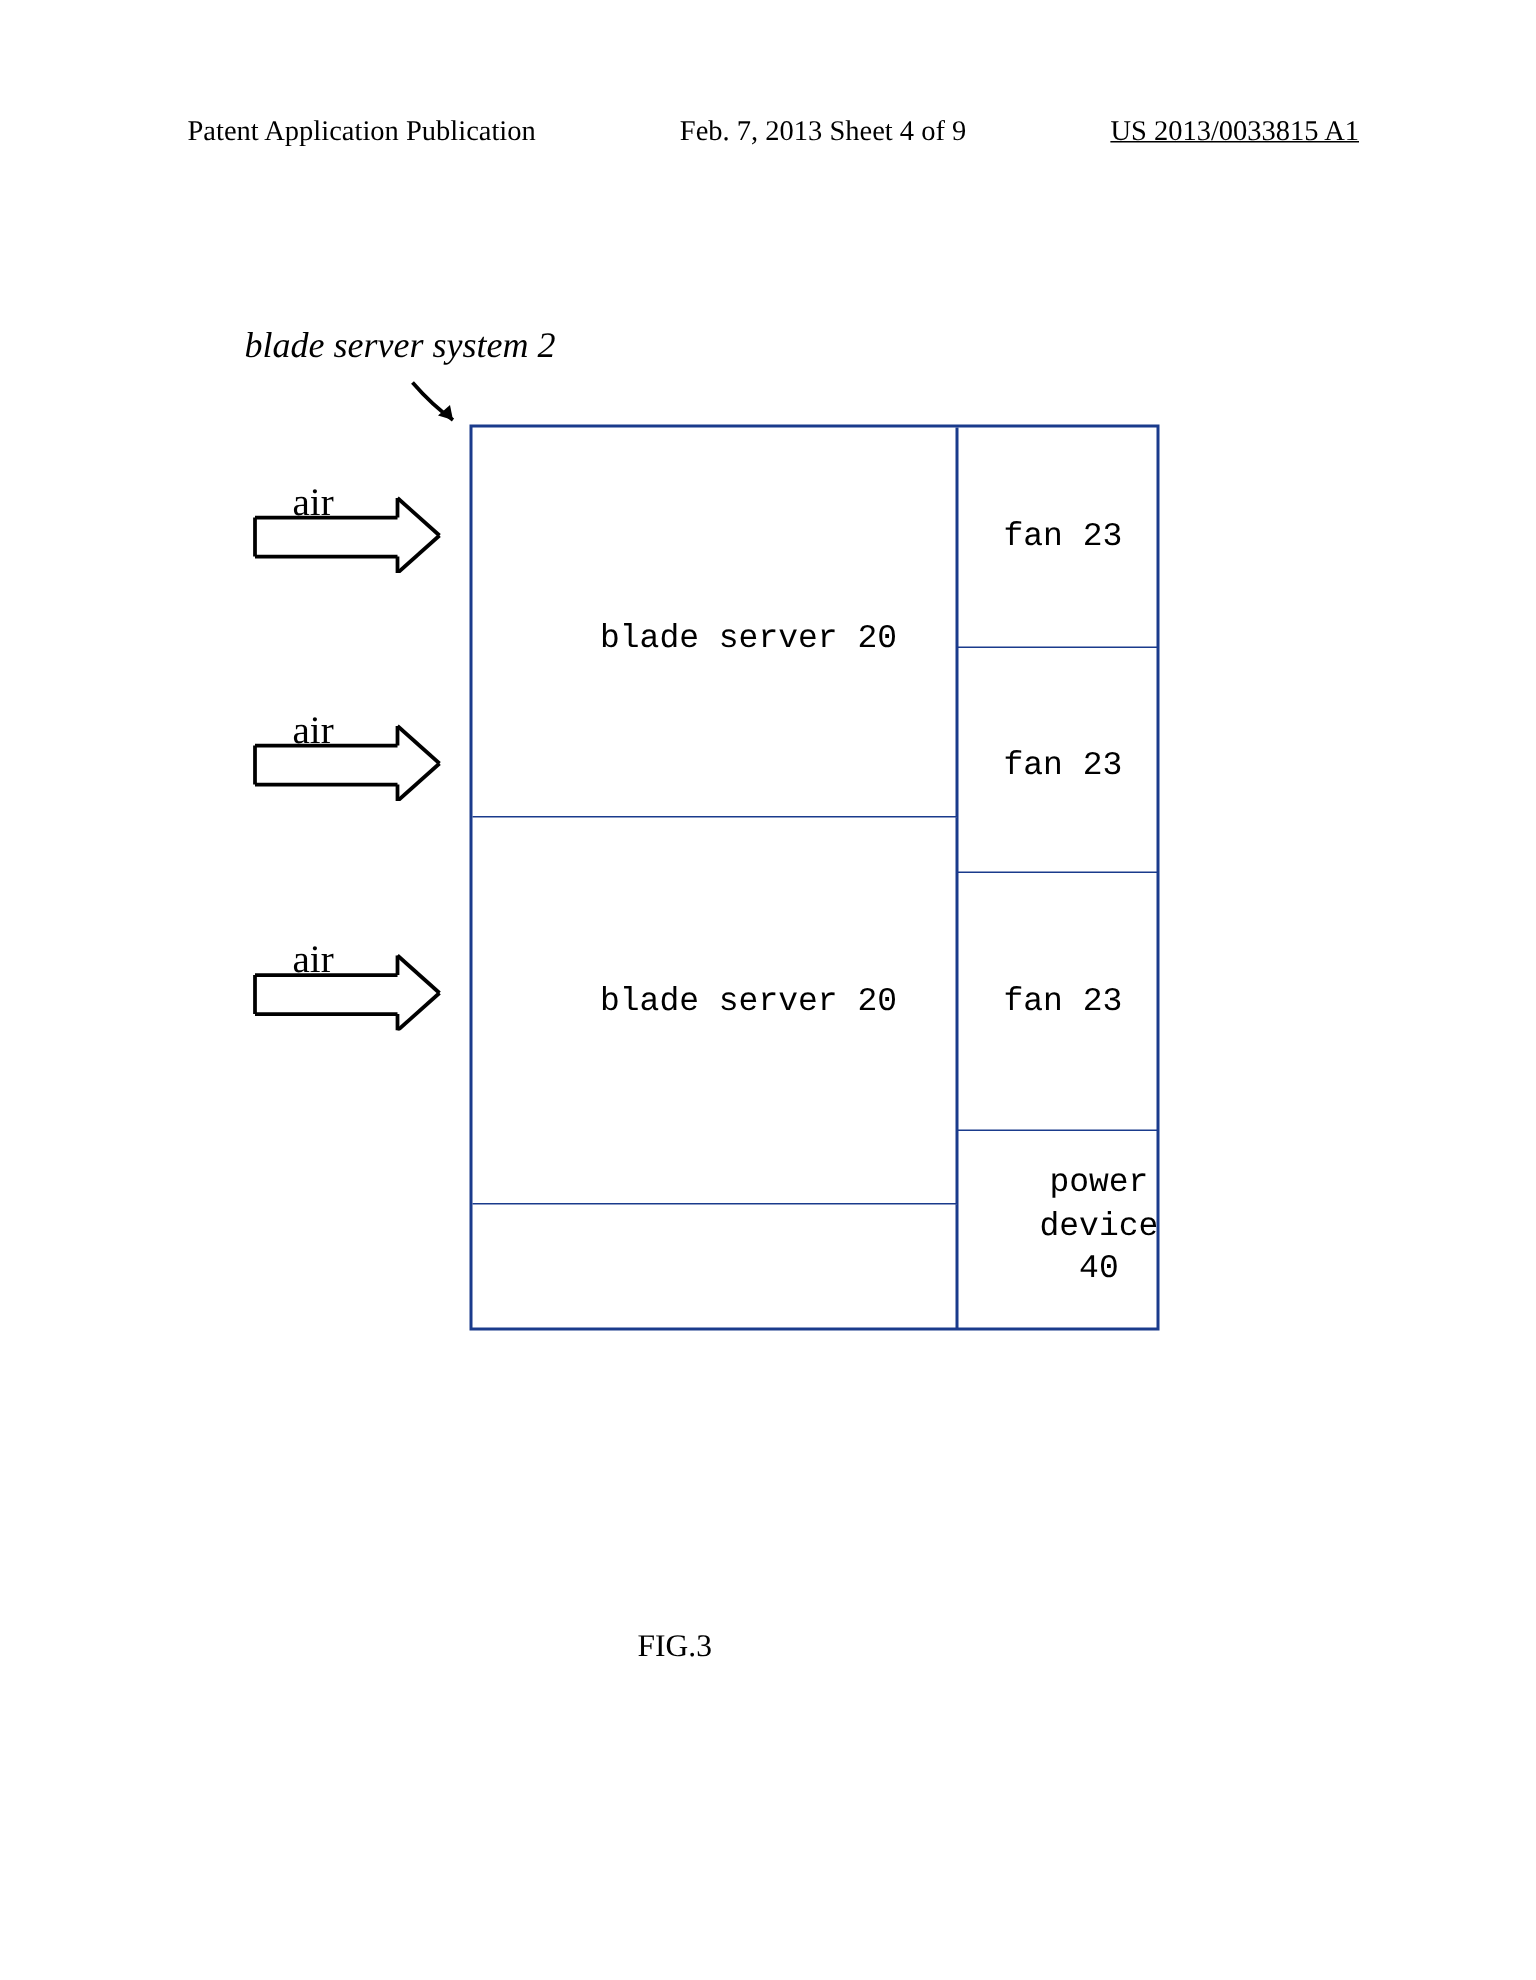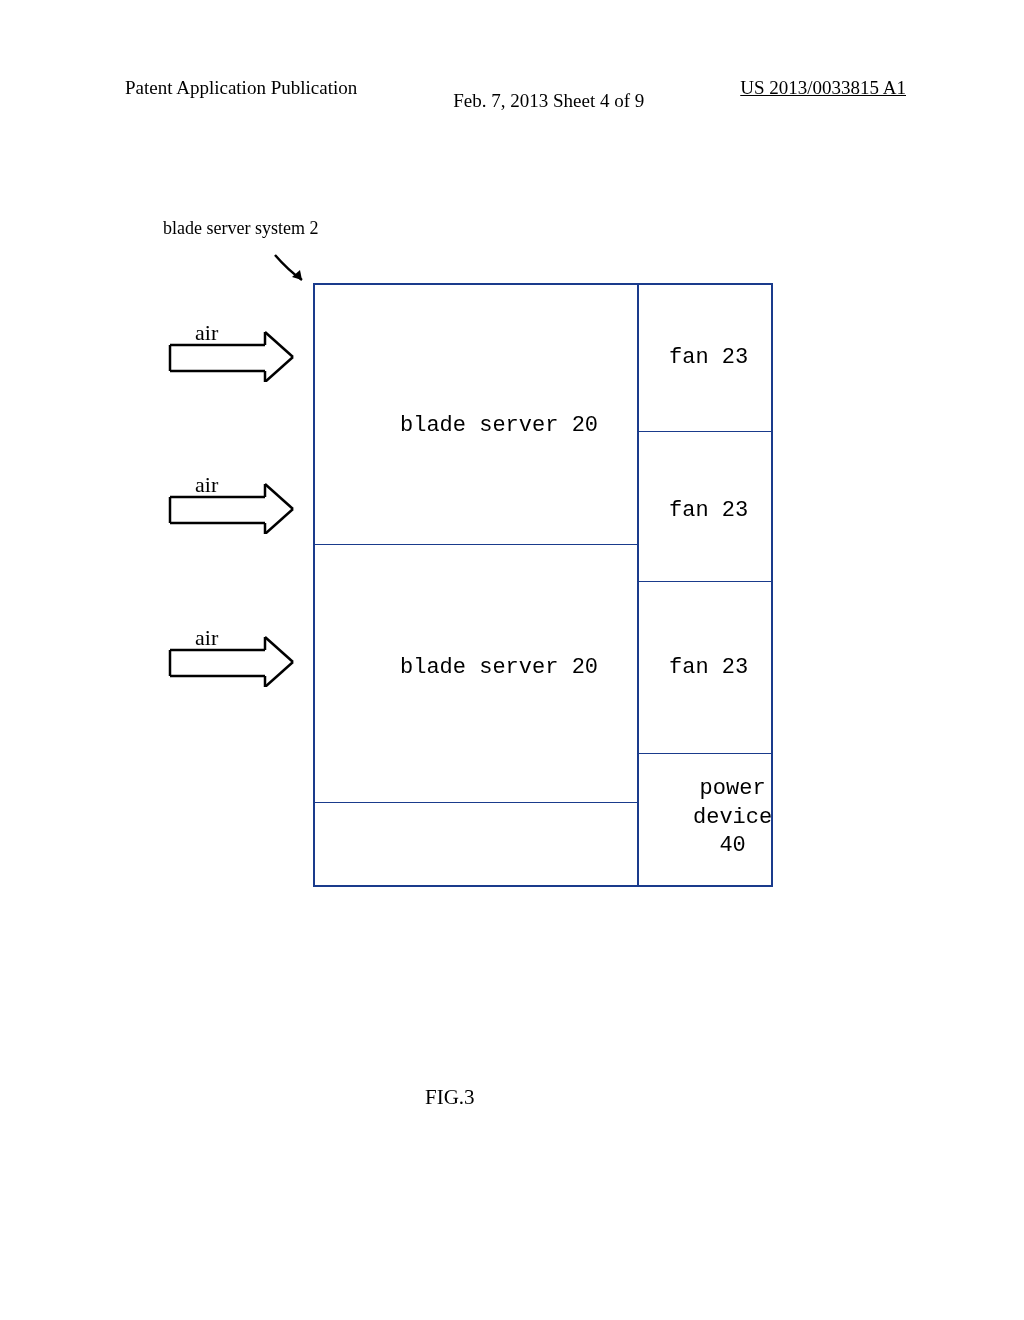--- a/index.html
+++ b/index.html
@@ -22,31 +22,31 @@
       display: flex;
       justify-content: space-between;
       padding: 0 118px 0 125px;
       font-size: 19px;
     }
     .header-left {
       font-weight: normal;
     }
     .header-center {
       font-weight: normal;
-      margin-top: 13px;
     }
     .header-right {
       font-weight: normal;
       text-decoration: underline;
     }
     .system-label {
       position: absolute;
       top: 218px;
       left: 163px;
-      font-size: 18px;
+      font-size: 24px;
+      font-style: italic;
     }
     .system-arrow {
       position: absolute;
       top: 252px;
       left: 270px;
       width: 45px;
       height: 35px;
     }
     .system-arrow svg {
       width: 100%;
@@ -56,21 +56,21 @@
       position: absolute;
       left: 165px;
       width: 130px;
       height: 55px;
     }
     .air-arrow-1 { top: 327px; }
     .air-arrow-2 { top: 479px; }
     .air-arrow-3 { top: 632px; }
     .air-label {
       position: absolute;
-      font-size: 22px;
+      font-size: 26px;
       left: 195px;
     }
     .air-label-1 { top: 320px; }
     .air-label-2 { top: 472px; }
     .air-label-3 { top: 625px; }
     .diagram-box {
       position: absolute;
       top: 283px;
       left: 313px;
       width: 460px;

